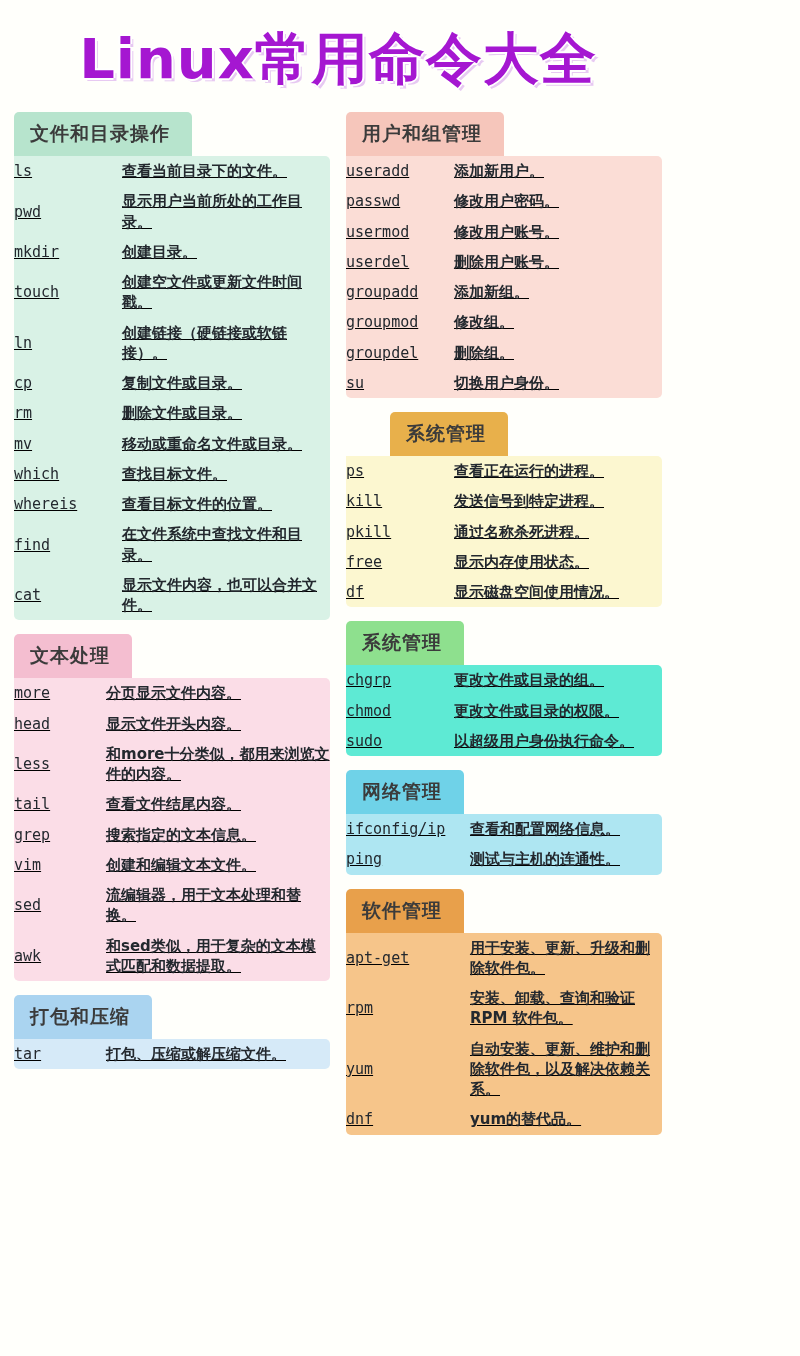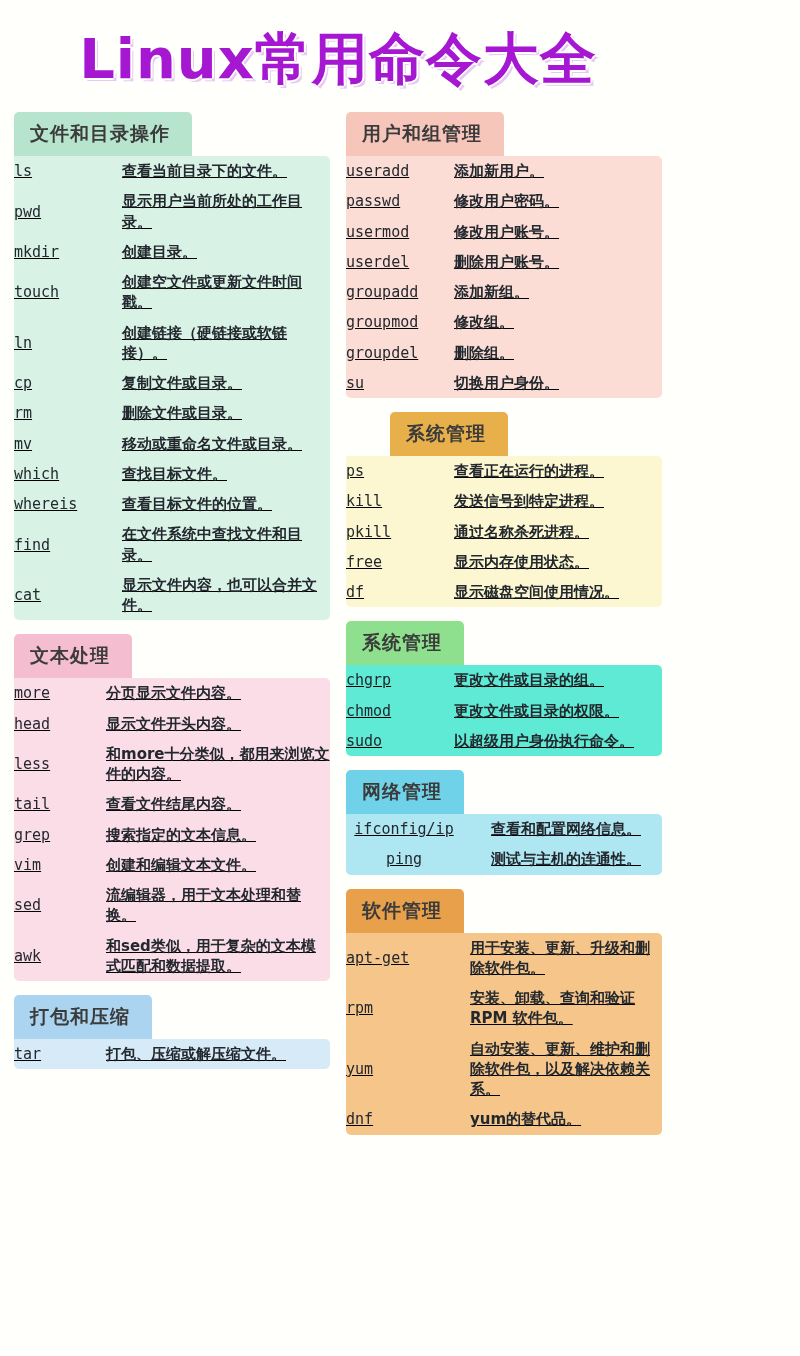--- a/index.html
+++ b/index.html
@@ -243,21 +243,21 @@
             </div>
             <div class="row">
               <div class="cmd">chmod</div>
               <div class="desc">更改文件或目录的权限。</div>
             </div>
             <div class="row">
               <div class="cmd">sudo</div>
               <div class="desc">以超级用户身份执行命令。</div>
             </div>
           </div></div>
-        <div class="section"><div class="sec-head" style="background: rgb(111, 210, 232);">网络管理</div><div class="sec-body wide" style="background: rgb(174, 230, 242); text-align: center;">
+        <div class="section"><div class="sec-head" style="background: rgb(111, 210, 232);">网络管理</div><div class="sec-body wide" style="background: rgb(174, 230, 242);">
             <div class="row">
               <div class="cmd">ifconfig/ip</div>
               <div class="desc">查看和配置网络信息。</div>
             </div>
             <div class="row">
               <div class="cmd">ping</div>
               <div class="desc">测试与主机的连通性。</div>
             </div>
           </div></div>
         <div class="section"><div class="sec-head" style="background: rgb(232, 160, 75);">软件管理</div><div class="sec-body wide" style="background: rgb(246, 197, 138);">

